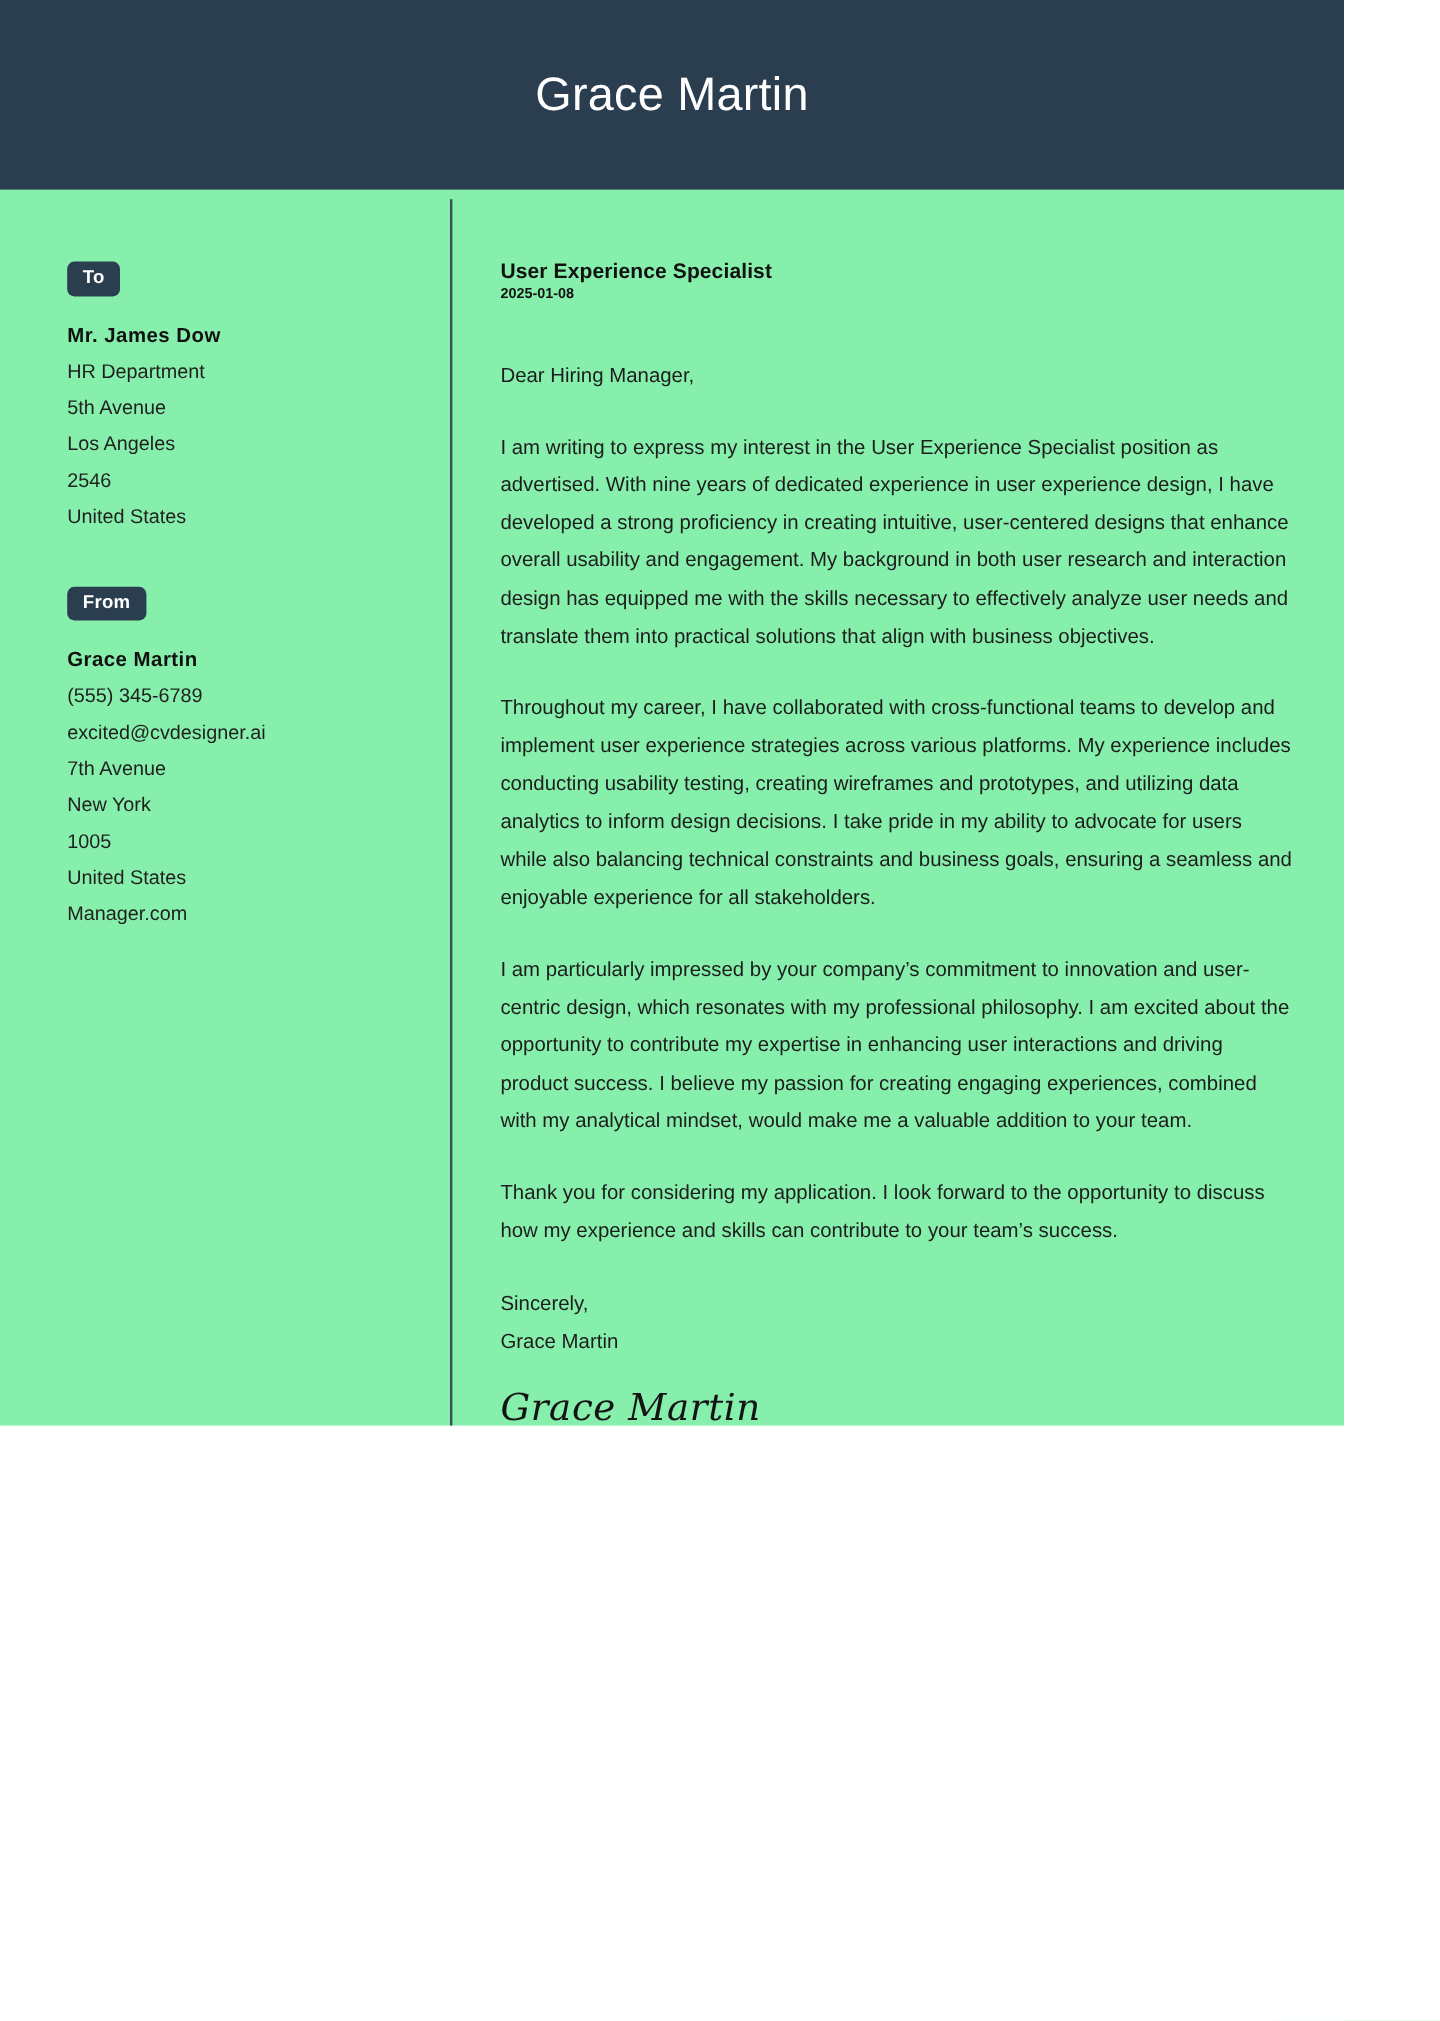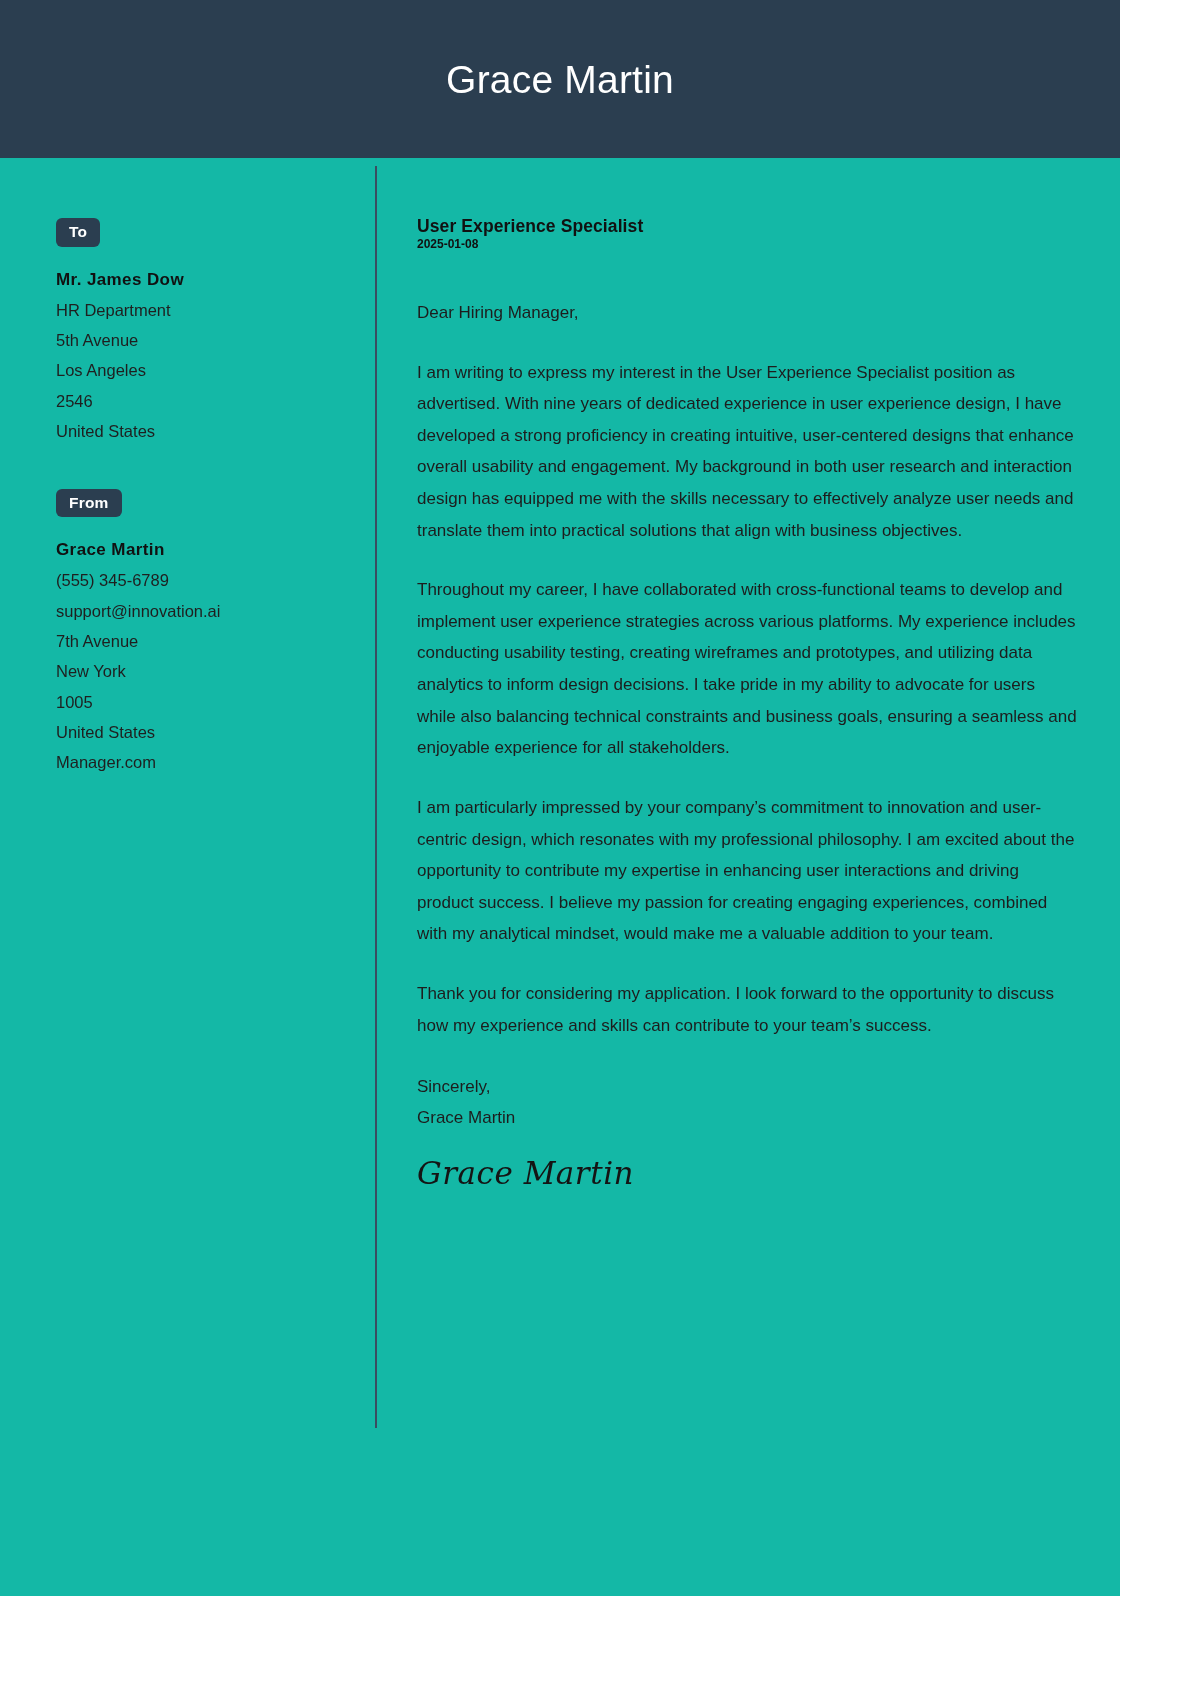--- a/index.html
+++ b/index.html
@@ -11,22 +11,22 @@
   body {
     width: 1120px;
     height: 1684px;
     font-family: "Liberation Sans", sans-serif;
     color: #1b1b1b;
     -webkit-font-smoothing: antialiased;
   }
   .page {
     position: relative;
     width: 1120px;
-    height: 1596px;
-    background: #14b8a6;
+    height: 1188px;
+    background: #86efac;
     overflow: hidden;
   }
 
   
   .header {
     height: 158px;
     background: #2b3e50;
     display: flex;
     align-items: center;
     justify-content: center;
@@ -168,21 +168,21 @@
           <div class="addr-line">2546</div>
           <div class="addr-line">United States</div>
         </div>
       </div>
 
       <div class="from-group">
         <span class="tag">From</span>
         <div class="addr-block">
           <div class="addr-name">Grace Martin</div>
           <div class="addr-line">(555) 345-6789</div>
-          <div class="addr-line">support@innovation.ai</div>
+          <div class="addr-line">excited@cvdesigner.ai</div>
           <div class="addr-line">7th Avenue</div>
           <div class="addr-line">New York</div>
           <div class="addr-line">1005</div>
           <div class="addr-line">United States</div>
           <div class="addr-line">Manager.com</div>
         </div>
       </div>
 
     </aside>
 

